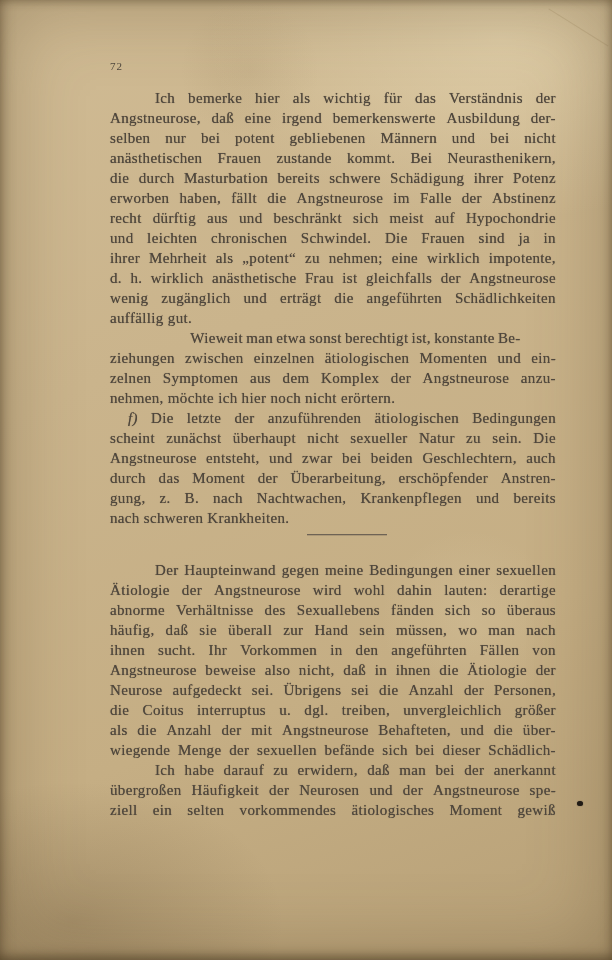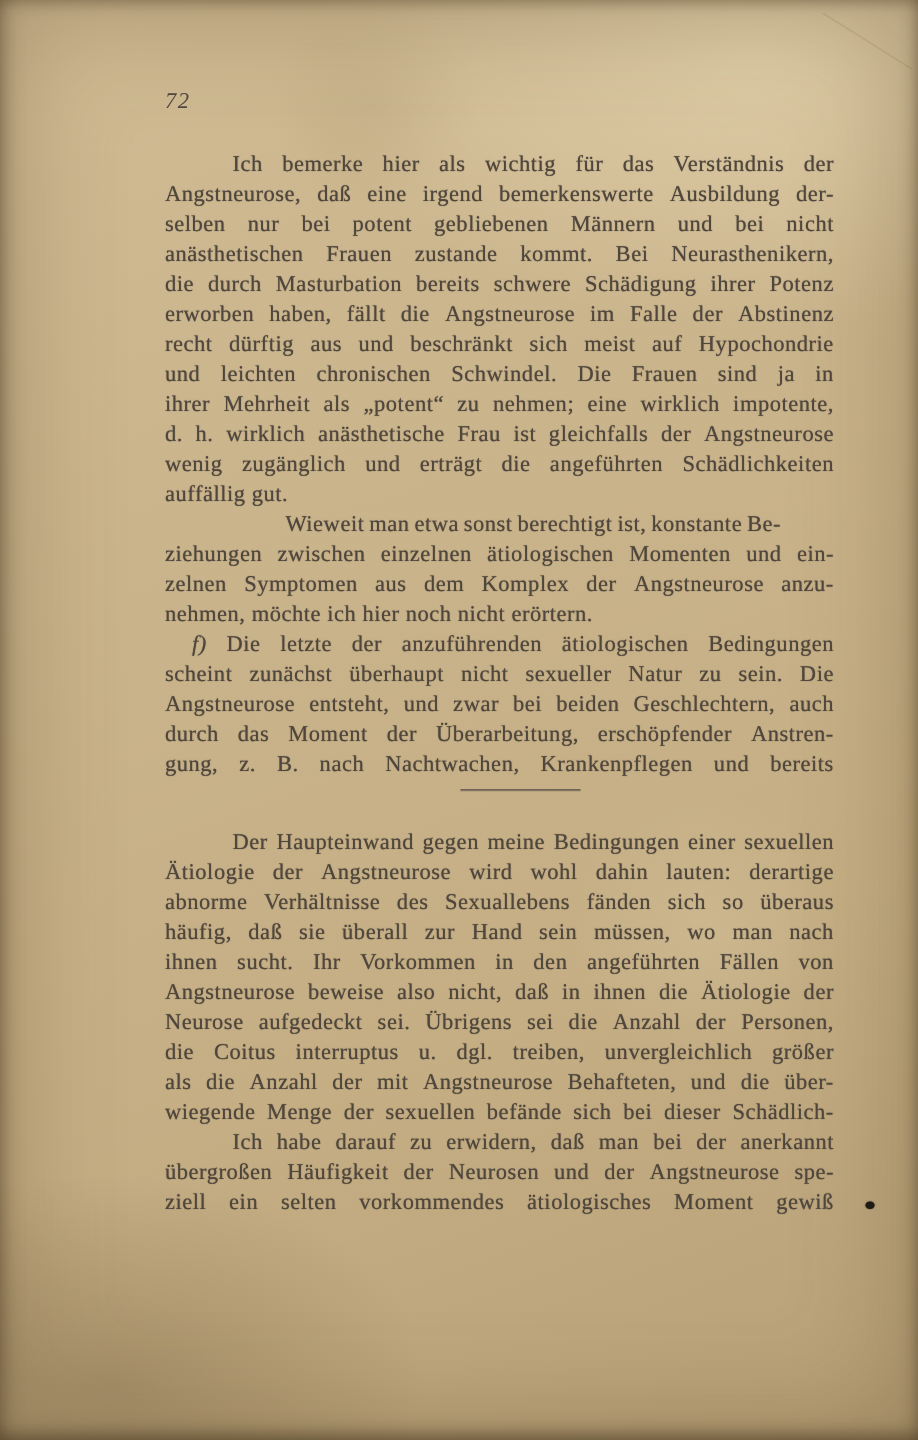--- a/index.html
+++ b/index.html
@@ -22,30 +22,29 @@
       inset 10px 0 14px -8px rgba(70,54,32,0.45),
       inset -8px 0 12px -7px rgba(70,54,32,0.40),
       inset 0 8px 10px -6px rgba(70,54,32,0.35),
       inset 0 -10px 12px -6px rgba(60,46,26,0.55);
   }
 
   .page-number {
     position: absolute;
     left: 110px;
     top: 60px;
-    font-size: 15px;
+    font-size: 11px;
     letter-spacing: 1px;
     color: var(--ink);
-    font-style: italic;
   }
 
   .text-column {
     position: absolute;
     left: 110px;
-    top: 100px;
+    top: 88px;
     width: 446px;
     color: var(--ink);
     font-size: 15px;
     letter-spacing: 0.35px;
     text-shadow: 0 0 0.7px rgba(82,72,58,0.85);
   }
 
   .paragraph { margin: 0; }
 
   .line {
@@ -296,20 +295,21 @@
         <div class="line just">
           <span>gung,</span>
           <span>z.</span>
           <span>B.</span>
           <span>nach</span>
           <span>Nachtwachen,</span>
           <span>Krankenpflegen</span>
           <span>und</span>
           <span>bereits</span>
         </div>
+        <div class="line">nach schweren Krankheiten.</div>
       </div>
       <div class="section-break">
         <div class="rule"></div>
       </div>
       <div class="paragraph">
         <div class="line just" style="padding-left: 45px;">
           <span>Der</span>
           <span>Haupteinwand</span>
           <span>gegen</span>
           <span>meine</span>

